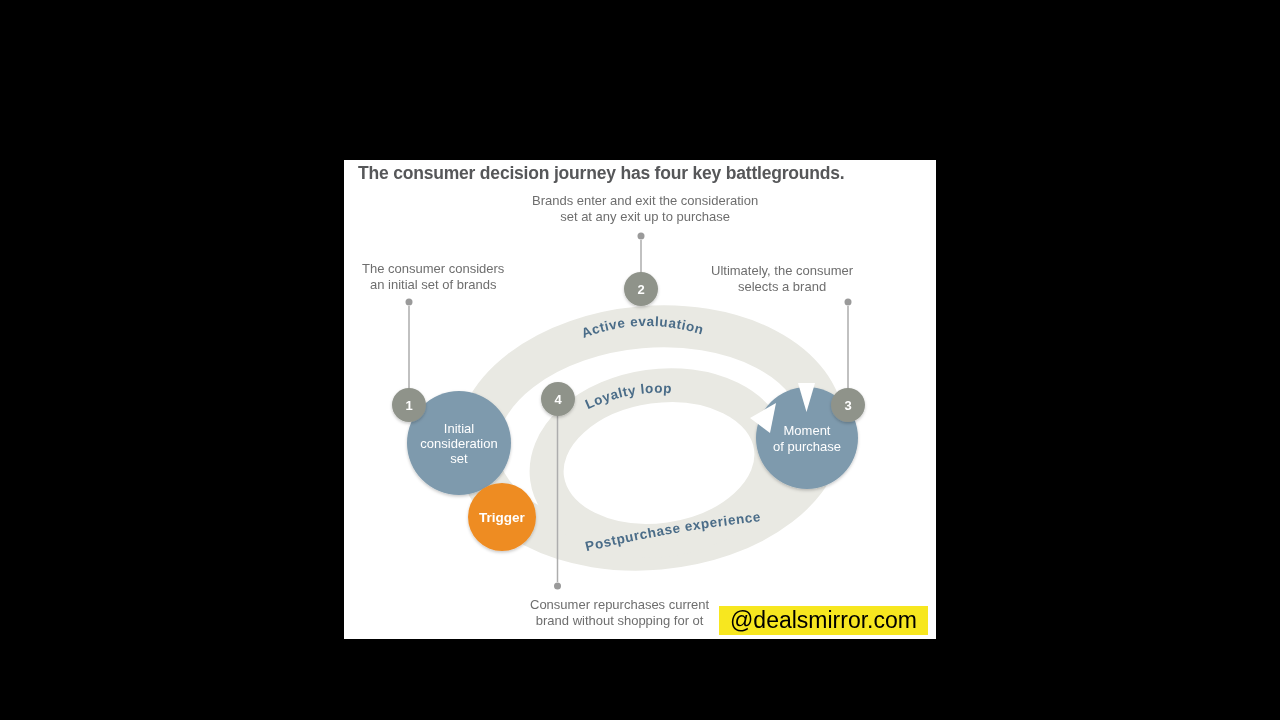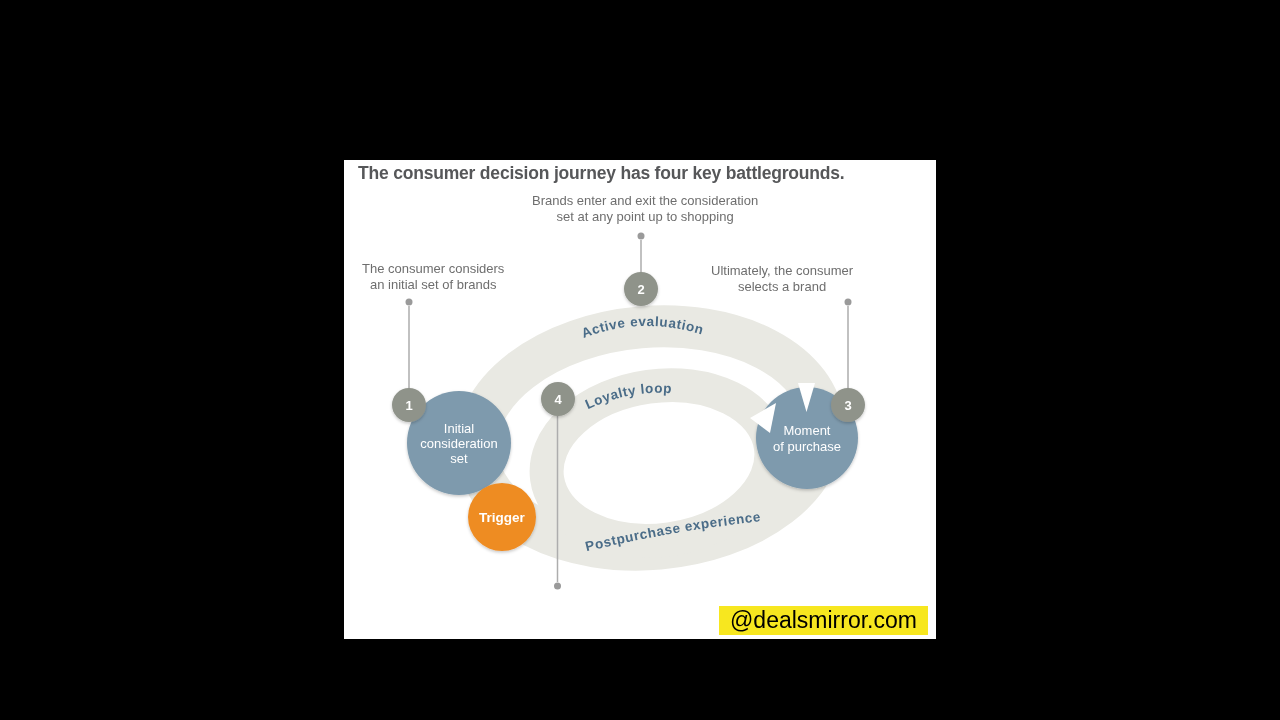--- a/index.html
+++ b/index.html
@@ -25,33 +25,37 @@
 </head>
 <body>
 
 <div id="stage">
   <div id="panel">
 
     <div class="title">The consumer decision journey has four key battlegrounds.</div>
 
     <div class="ann ann-top">
       <div>Brands enter and exit the consideration</div>
-      <div>set at any point up to shopping</div>
+      <div>set at any exit up to purchase</div>
     </div>
 
     <div class="ann ann-left">
       <div>The consumer considers</div>
       <div>an initial set of brands</div>
     </div>
 
     <div class="ann ann-right">
       <div>Ultimately, the consumer</div>
       <div>selects a brand</div>
     </div>
 
+    <div class="ann ann-bottom">
+      <div>Consumer repurchases current</div>
+      <div>brand without shopping for ot</div>
+    </div>
 
     <svg id="diagram" width="592" height="479" viewBox="0 0 592 479">
       <defs>
         <filter id="ds" x="-30%" y="-30%" width="160%" height="160%">
           <feDropShadow dx="0" dy="1.5" stdDeviation="1.5" flood-color="#000" flood-opacity="0.22"></feDropShadow>
         </filter>
         <path id="path-active" d="M 230,182 Q 297,152 368,178" fill="none"></path>
         <path id="path-loyalty" d="M 238,252 Q 286,228 334,234" fill="none"></path>
         <path id="path-post" d="M 240,392 Q 330,370 420,361" fill="none"></path>
       </defs>

